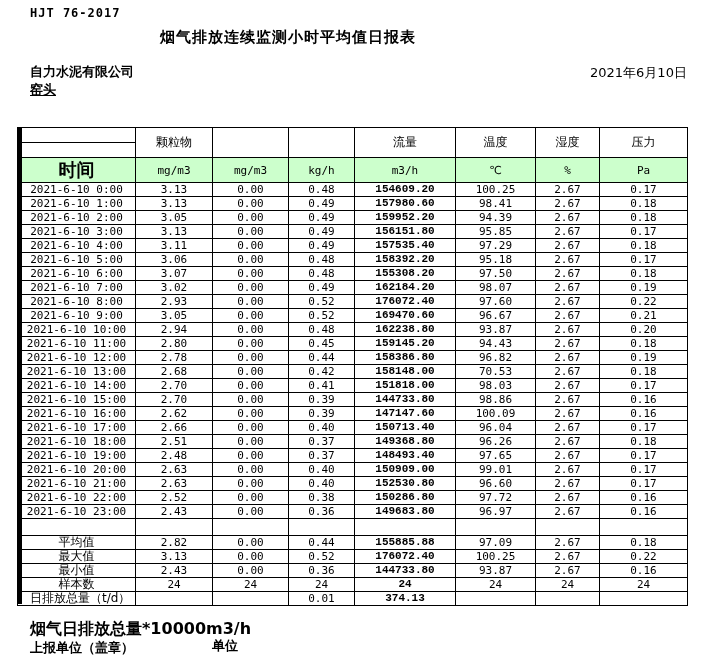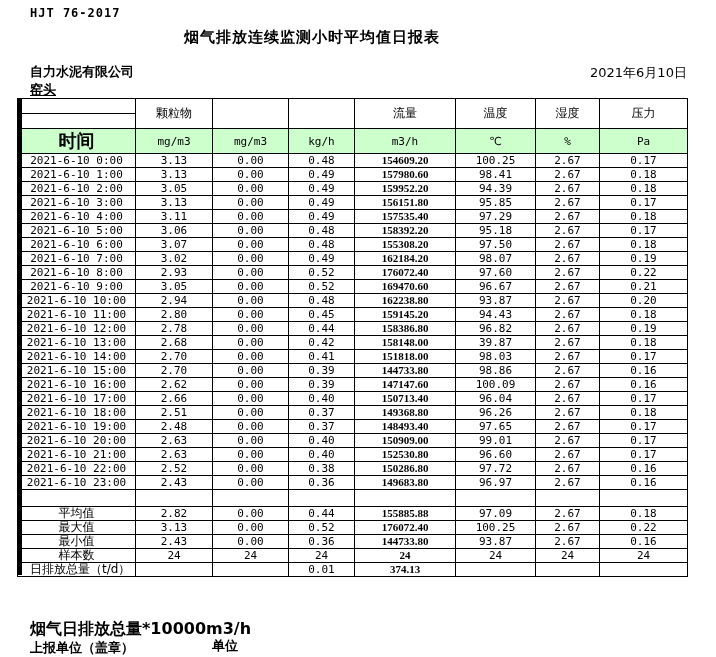--- a/index.html
+++ b/index.html
@@ -1,39 +1,39 @@
 <!DOCTYPE html>
 <html style="--green: #ccffcc;"><head>
 <meta charset="utf-8">
 <style>
   html,body{margin:0;padding:0;}
   body{width:716px;height:657px;background:#ffffff;position:relative;color:#000;
        font-family:"DejaVu Sans", sans-serif;}
   .abs{position:absolute;padding-left:12px;}
   #std-label{left:18px;top:6px;font-size:12px;font-weight:bold;
              font-family:"DejaVu Sans Mono", monospace;letter-spacing:1px;}
-  #page-title{left:148px;top:28px;font-size:15px;font-weight:bold;letter-spacing:1px;margin-left:24px;}
+  #page-title{left:148px;top:28px;font-size:15px;font-weight:bold;letter-spacing:1px;}
   #company-name{left:18px;top:63px;font-size:13px;font-weight:bold;}
   #kiln-name{left:18px;top:81px;font-size:13px;font-weight:bold;text-decoration:underline;}
   #report-date{left:578px;top:64px;font-size:13px;}
-  #table-wrap{left:17px;top:98px;position:absolute;}
+  #table-wrap{left:17px;top:127px;position:absolute;}
   #left-bar{position:absolute;left:0;top:0;width:5px;height:477px;background:#000;}
   table{border-collapse:collapse;table-layout:fixed;}
   col.c-time{width:118px;} col.c1{width:77px;} col.c2{width:76px;} col.c3{width:66px;}
   col.c4{width:101px;} col.c5{width:80px;} col.c6{width:64px;} col.c7{width:88px;}
   td,th{border:1px solid #000;padding:0;text-align:center;font-weight:normal;
         white-space:nowrap;overflow:hidden;}
   tr.grp-split td{height:14px;}
   th.grp{font-size:12px;font-weight:normal;}
   tr.units td{background:var(--green,#ccffcc);height:15px;font-size:11px;
               font-family:"DejaVu Sans Mono","DejaVu Sans",sans-serif;}
   tr.units td.time-head{font-size:18px;font-family:"DejaVu Sans",sans-serif;font-weight:bold;}
   tbody td{height:13px;font-size:11px;line-height:13px;
            font-family:"DejaVu Sans Mono","DejaVu Sans",sans-serif;}
-  tbody td.flow{font-weight:bold;font-family:Liberation Serif, serif;font-size:11px;}
+  tbody td.flow{font-weight:bold;font-family:Liberation Mono, monospace;font-size:11px;}
   tr.spacer td{height:16px;}
   tbody td.cjk{font-family:"DejaVu Sans",sans-serif;font-size:12px;}
   tbody tr.summary-row:last-child td.cjk{text-align:left;padding-left:12px;}
   #note-line{left:18px;top:619px;font-size:16px;font-weight:bold;}
   #report-unit-label{left:18px;top:639px;font-size:13px;font-weight:bold;}
   #unit-label{left:200px;top:637px;font-size:13px;font-weight:bold;}
 </style>
 </head>
 <body>
 
@@ -210,21 +210,21 @@
           <td>96.82</td>
           <td>2.67</td>
           <td>0.19</td>
         </tr>
         <tr>
           <td class="">2021-6-10 13:00</td>
           <td>2.68</td>
           <td>0.00</td>
           <td>0.42</td>
           <td class="flow">158148.00</td>
-          <td>39.87</td>
+          <td>70.53</td>
           <td>2.67</td>
           <td>0.18</td>
         </tr>
         <tr>
           <td class="">2021-6-10 14:00</td>
           <td>2.70</td>
           <td>0.00</td>
           <td>0.41</td>
           <td class="flow">151818.00</td>
           <td>98.03</td>

